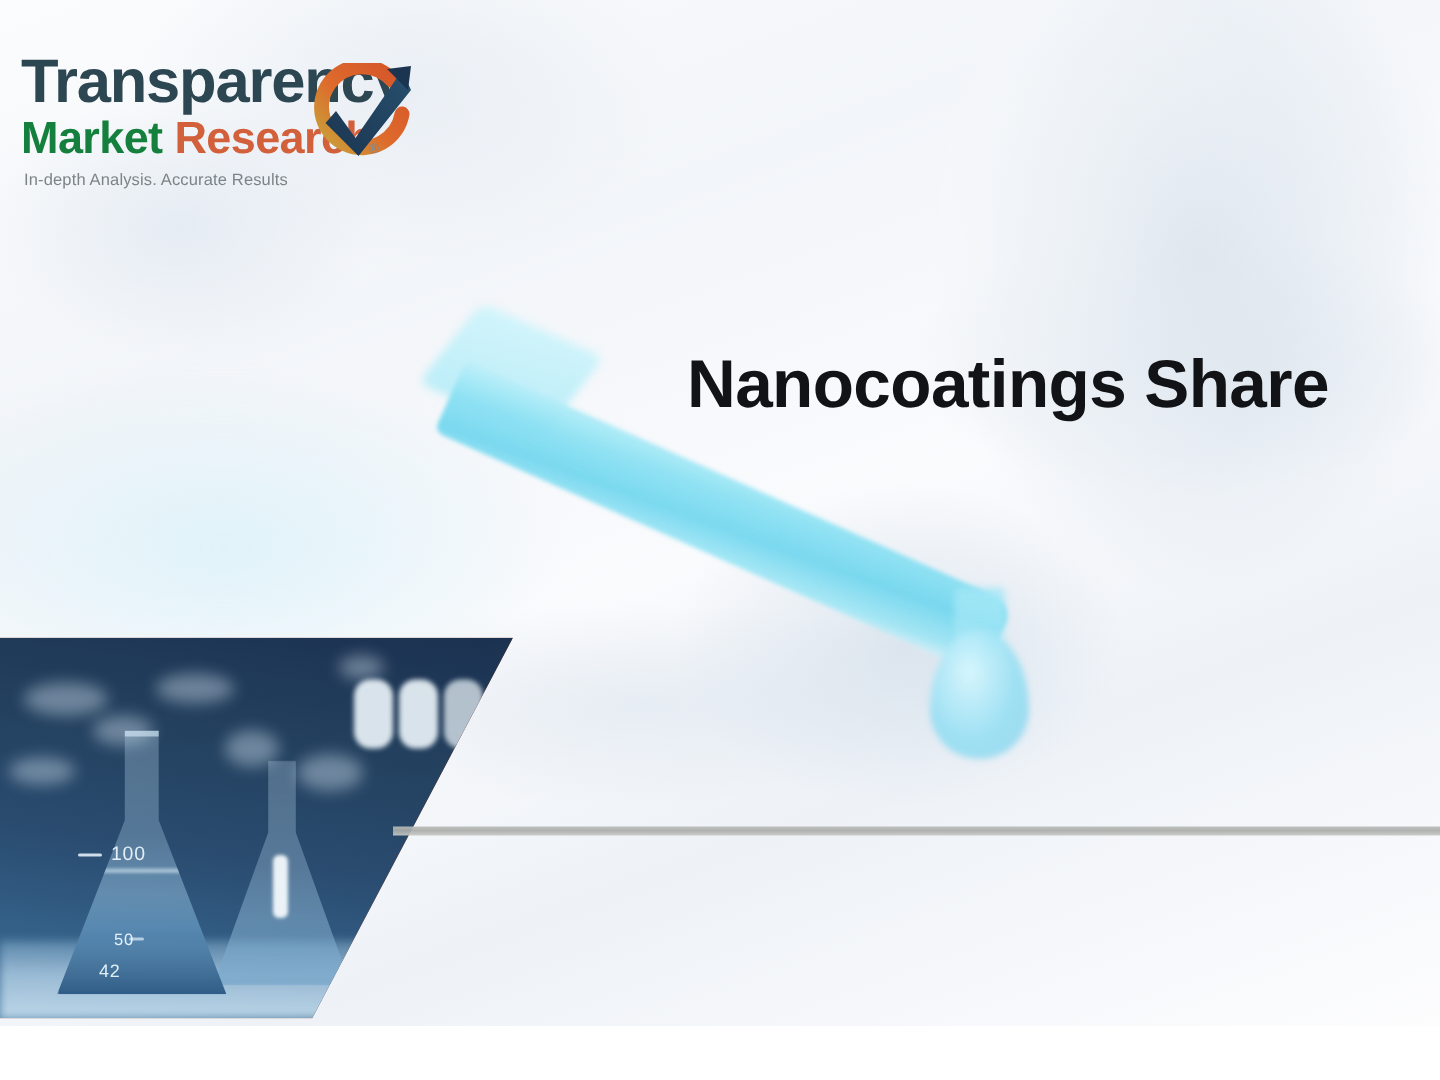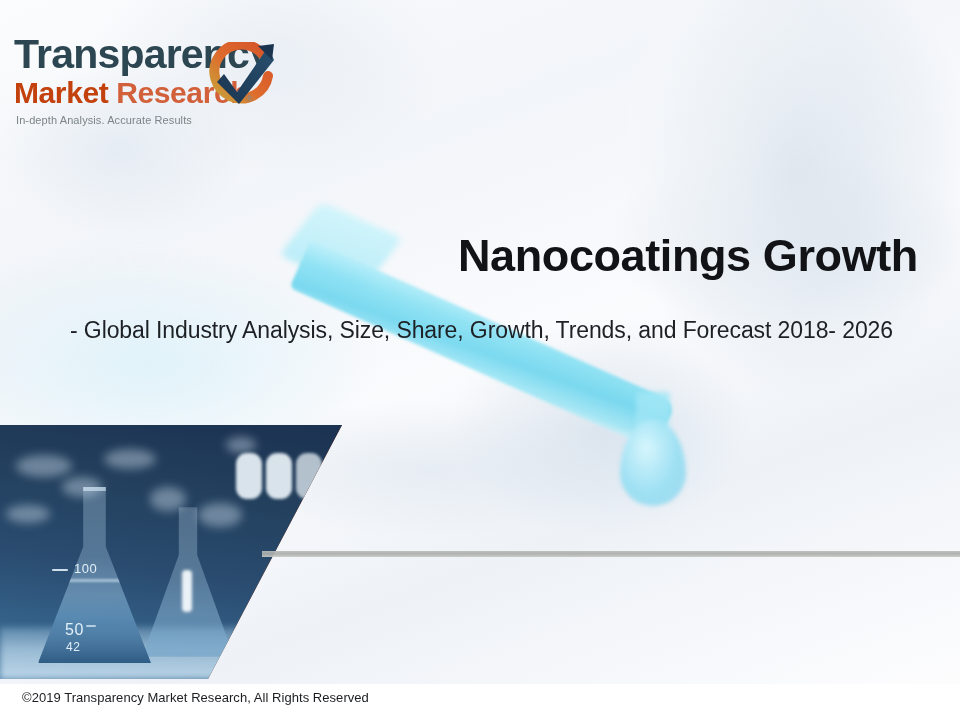--- a/index.html
+++ b/index.html
@@ -243,21 +243,21 @@
   }
   .logo-word2 {
     position: absolute;
     left: 4px; top: 52px;
     font-size: 30px;
     font-weight: 700;
     letter-spacing: -0.4px;
     line-height: 1;
     font-family: "Liberation Sans", sans-serif;
   }
-  .logo-market { color: #c2410c; }
+  .logo-market { color: #15803d; }
   .logo-research { color: #d2603a; }
   .logo-tagline {
     position: absolute;
     left: 6px; top: 88px;
     font-size: 11px;
     color: #7c8487;
     letter-spacing: 0.1px;
     font-family: Liberation Sans, sans-serif;
   }
   .logo-mark {
@@ -353,21 +353,21 @@
     <div class="flask-back"></div>
 
     <div class="flask-main">
       <div class="liquid-line" style="left:6px; top:92px; width:100px;"></div>
     </div>
 
     <div class="grad-tick" style="left:52px;  top:144px; width:16px;"></div>
     <div class="grad-mark" style="left:74px;  top:136px;">100</div>
 
     <div class="grad-tick" style="left:86px;  top:200px; width:10px; opacity:0.75;"></div>
-    <div class="grad-mark" style="left:65px;  top:196px; font-size:16px;">50</div>
+    <div class="grad-mark" style="left:76px;  top:196px; font-size:11px;">50</div>
 
     <div class="grad-mark" style="left:66px;  top:215px; font-size:12px;">42</div>
   </div>
 
   <div class="divider"></div>
 
   <div class="logo">
     <div class="logo-word1">Transparency</div>
     <div class="logo-word2">
       <span class="logo-market">Market</span><span>&nbsp;</span><span class="logo-research">Research</span>
@@ -390,19 +390,17 @@
 
         <path d="M60 12 A27 27 0 1 0 66 34" fill="none" stroke="url(#swooshGrad)" stroke-width="10" stroke-linecap="round"></path>
 
         <path d="M22 32 L35 50 L66 5 L72 18 L37 62 L15 40 Z" fill="url(#checkGrad)"></path>
         <path d="M56 4 L72 2 L70 18 Z" fill="#1b3550"></path>
       </svg>
     </div>
     <div class="logo-reg">®</div>
   </div>
 
-  <div class="slide-title">Nanocoatings Growth</div>
-  <div class="slide-subtitle">- Global Industry Analysis, Size, Share, Growth, Trends, and Forecast 2018- 2026</div>
+  <div class="slide-title">Nanocoatings Share</div>
 
   <div class="footer-band"></div>
-  <div class="footer-text">©2019 Transparency Market Research, All Rights Reserved</div>
 
 </div>
 
 </body></html>

